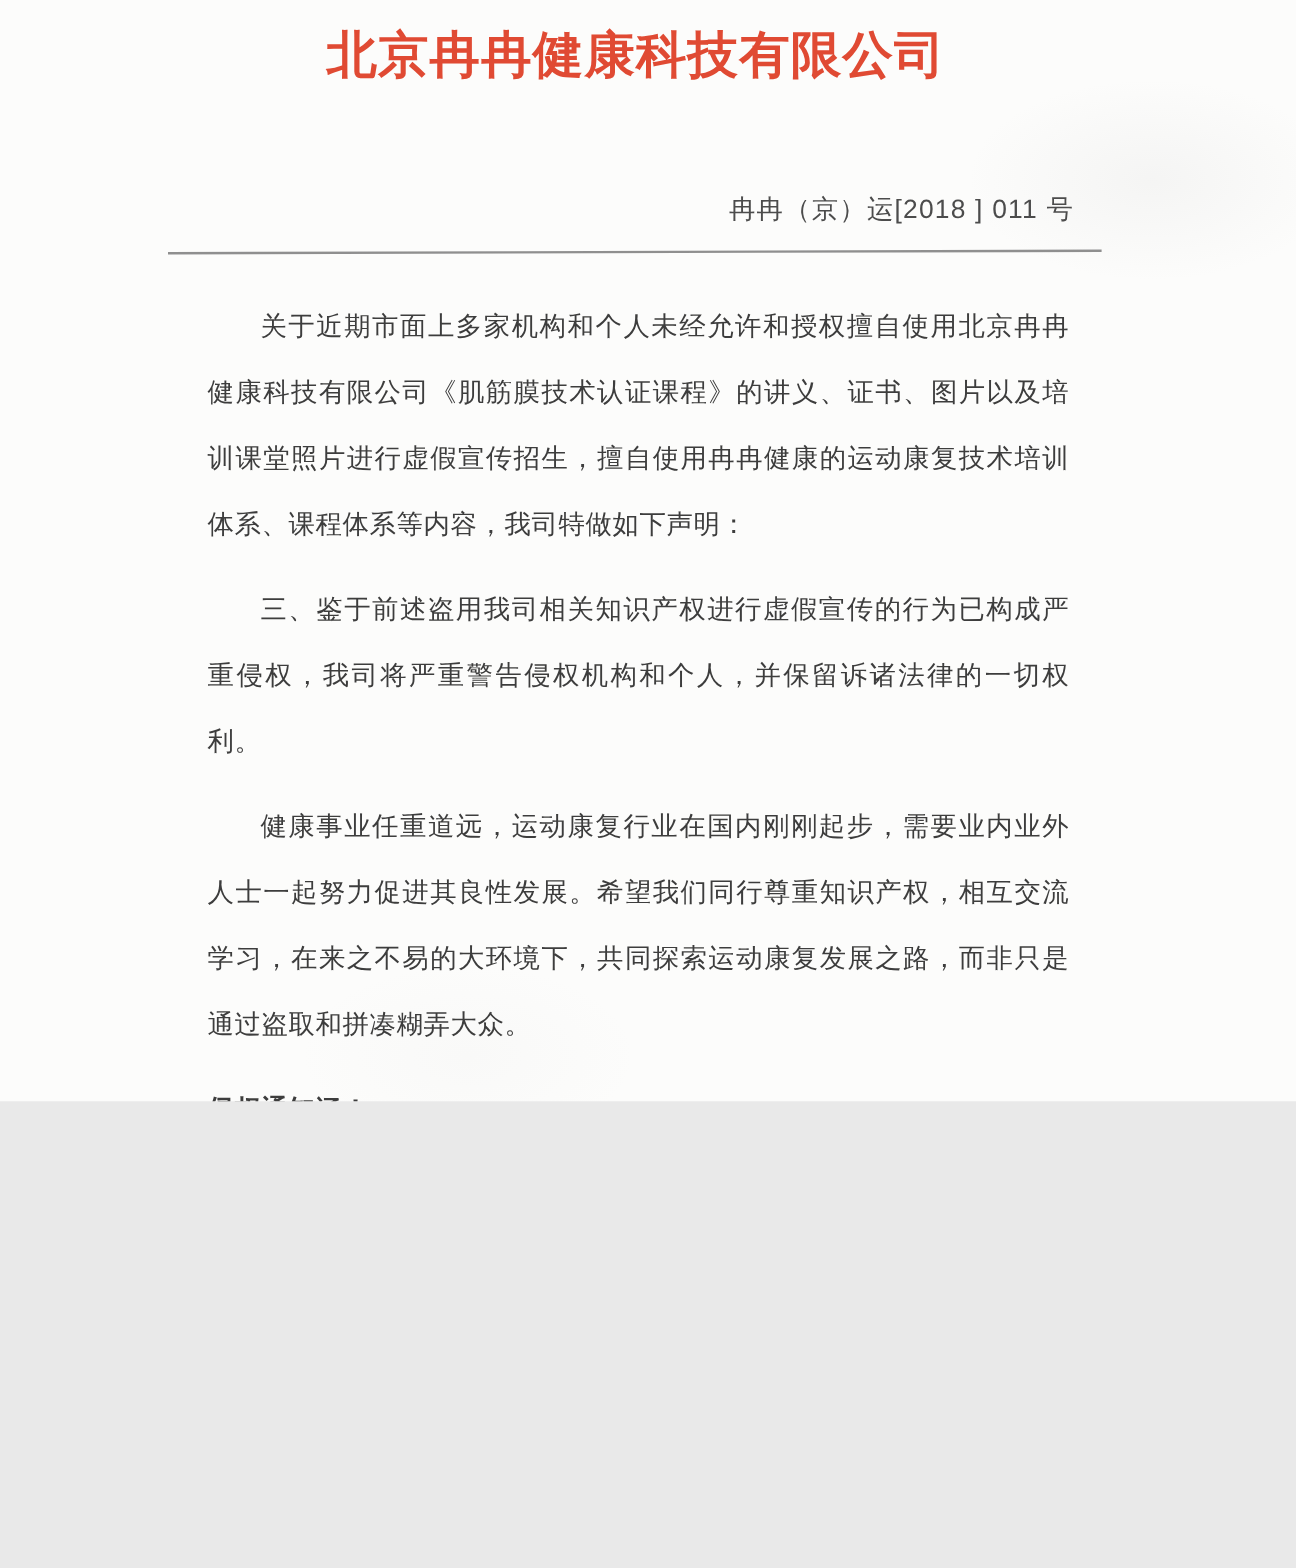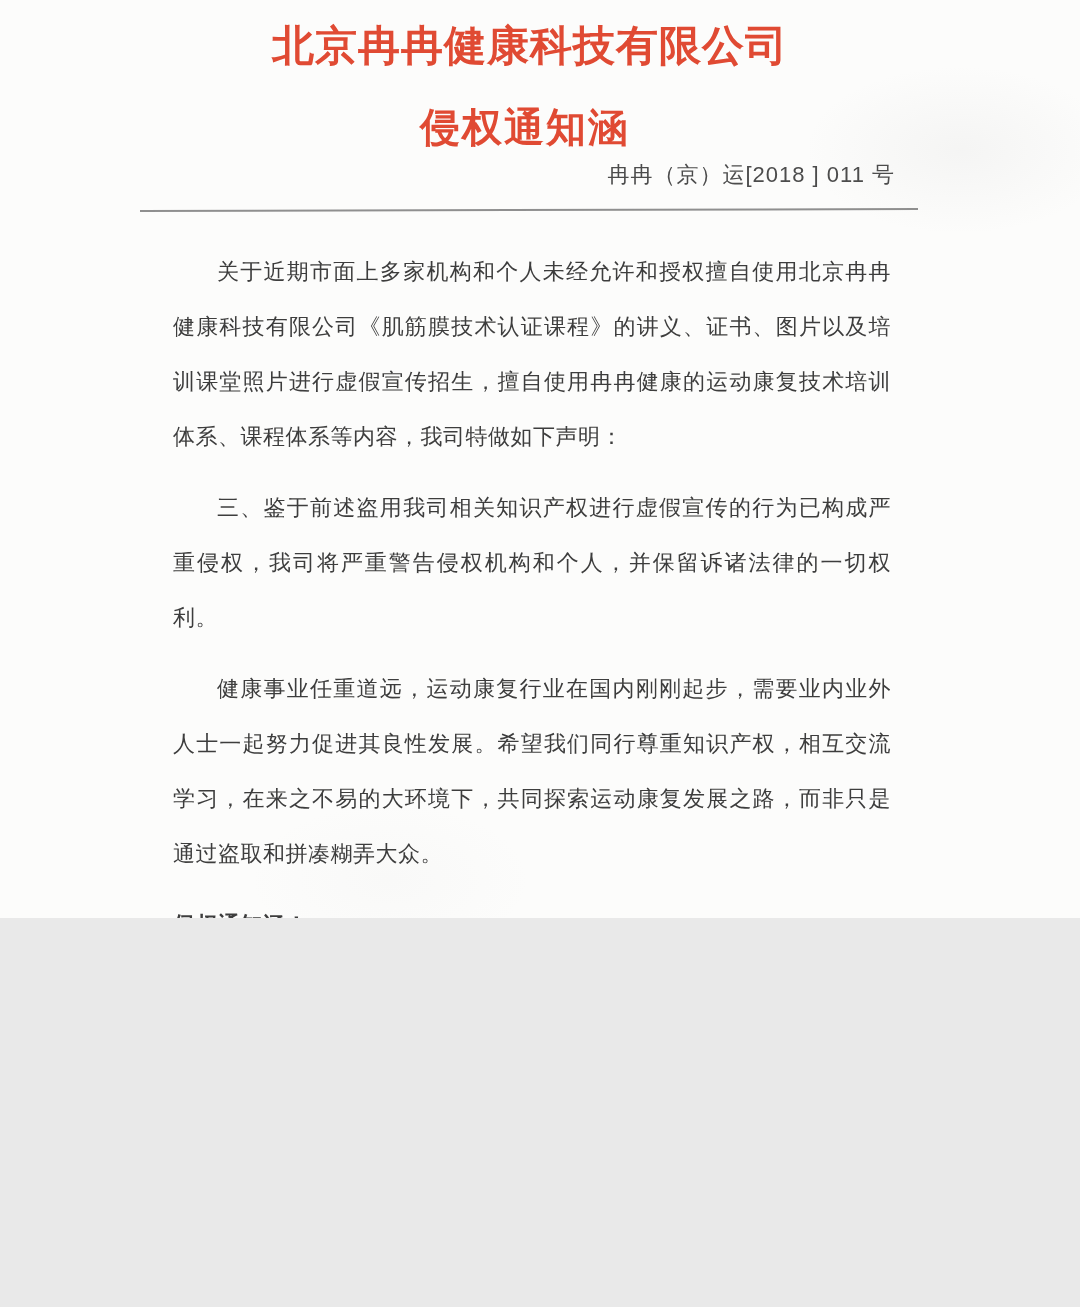--- a/index.html
+++ b/index.html
@@ -70,21 +70,20 @@
     white-space:nowrap;
   }
 </style>
 </head>
 <body>
 
 <div class="page">
 
   <h1 class="company-title">北京冉冉健康科技有限公司</h1>
 
-  <h2 class="doc-title">侵权通知涵</h2>
 
   <div class="doc-number">冉冉（京）运[2018 ] 011 号</div>
 
   <div class="divider"></div>
 
   <div class="body-text">
     <p>关于近期市面上多家机构和个人未经允许和授权擅自使用北京冉冉健康科技有限公司《肌筋膜技术认证课程》的讲义、证书、图片以及培训课堂照片进行虚假宣传招生，擅自使用冉冉健康的运动康复技术培训体系、课程体系等内容，我司特做如下声明：</p>
     <p>三、鉴于前述盗用我司相关知识产权进行虚假宣传的行为已构成严重侵权，我司将严重警告侵权机构和个人，并保留诉诸法律的一切权利。</p>
     <p>健康事业任重道远，运动康复行业在国内刚刚起步，需要业内业外人士一起努力促进其良性发展。希望我们同行尊重知识产权，相互交流学习，在来之不易的大环境下，共同探索运动康复发展之路，而非只是通过盗取和拼凑糊弄大众。</p>
     <p class="notice">侵权通知涵！</p>

